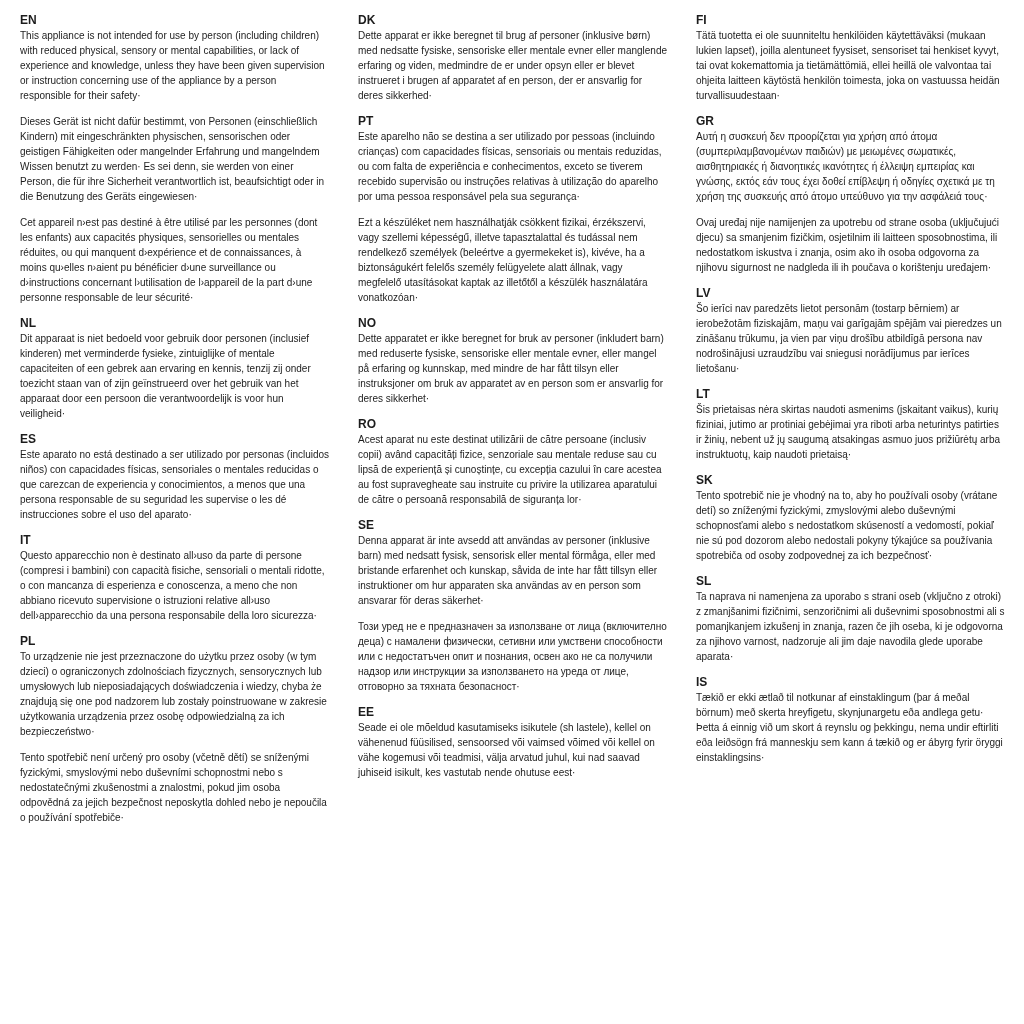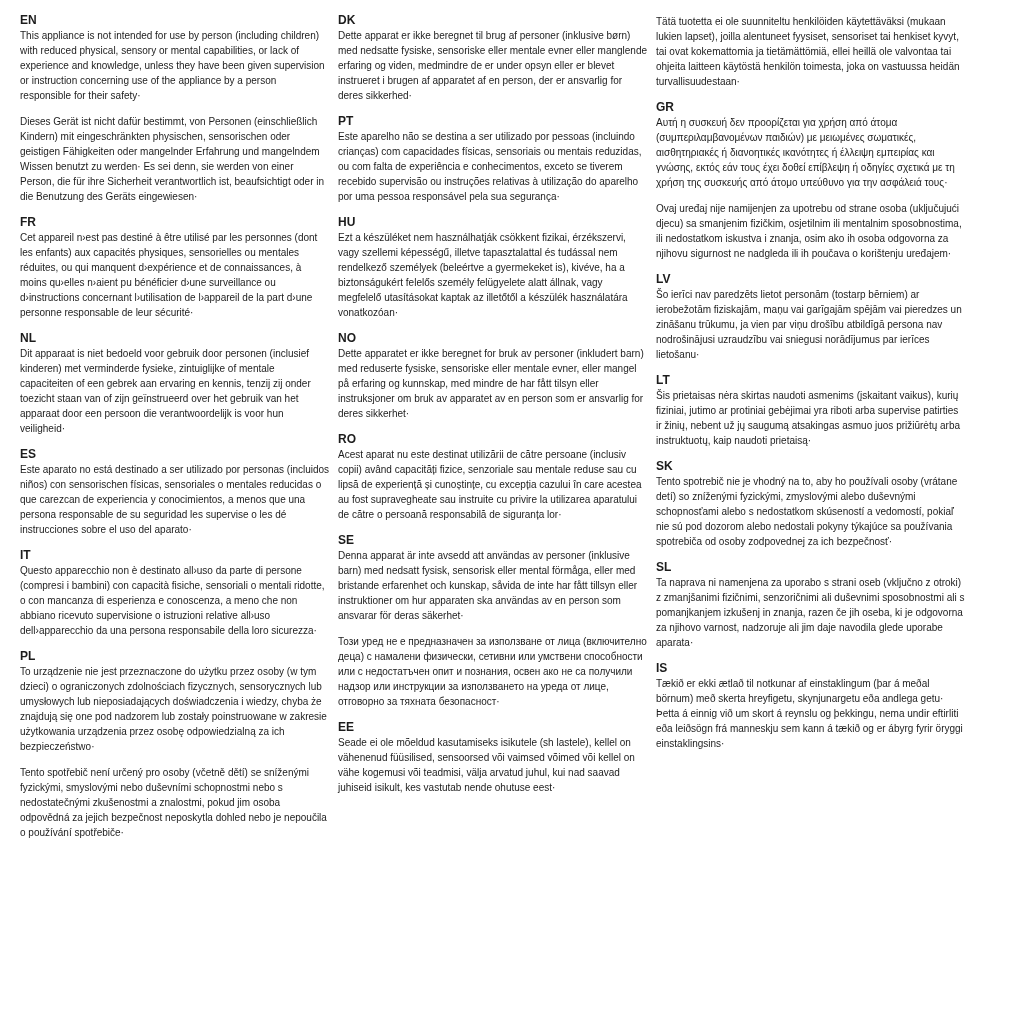--- a/index.html
+++ b/index.html
@@ -9,21 +9,21 @@
   }
   body {
     width: 1024px;
     min-height: 1024px;
     font-family: "Liberation Sans", "DejaVu Sans", sans-serif;
     color: #1c1c1c;
     -webkit-font-smoothing: antialiased;
   }
   .page {
     display: flex;
-    gap: 8px;
+    gap: 28px;
     padding: 13px 18px 10px 20px;
     box-sizing: border-box;
     width: 1024px;
   }
   .column {
     flex: 0 0 310px;
     width: 310px;
   }
   .section {
     margin: 0 0 11px 0;
@@ -49,30 +49,29 @@
 
   <div class="column">
     <section class="section">
       <h2 class="lang-code">EN</h2>
       <p class="lang-text">This appliance is not intended for use by person (including children) with reduced physical, sensory or mental capabilities, or lack of experience and knowledge, unless they have been given supervision or instruction concerning use of the appliance by a person responsible for their safety·</p>
     </section>
     <section class="section">
       <p class="lang-text">Dieses Gerät ist nicht dafür bestimmt, von Personen (einschließlich Kindern) mit eingeschränkten physischen, sensorischen oder geistigen Fähigkeiten oder mangelnder Erfahrung und mangelndem Wissen benutzt zu werden· Es sei denn, sie werden von einer Person, die für ihre Sicherheit verantwortlich ist, beaufsichtigt oder in die Benutzung des Geräts eingewiesen·</p>
     </section>
     <section class="section">
-      <h2 class="lang-code">FR</h2>
       <p class="lang-text">Cet appareil n›est pas destiné à être utilisé par les personnes (dont les enfants) aux capacités physiques, sensorielles ou mentales réduites, ou qui manquent d›expérience et de connaissances, à moins qu›elles n›aient pu bénéficier d›une surveillance ou d›instructions concernant l›utilisation de l›appareil de la part d›une personne responsable de leur sécurité·</p>
     </section>
     <section class="section">
       <h2 class="lang-code">NL</h2>
       <p class="lang-text">Dit apparaat is niet bedoeld voor gebruik door personen (inclusief kinderen) met verminderde fysieke, zintuiglijke of mentale capaciteiten of een gebrek aan ervaring en kennis, tenzij zij onder toezicht staan van of zijn geïnstrueerd over het gebruik van het apparaat door een persoon die verantwoordelijk is voor hun veiligheid·</p>
     </section>
     <section class="section">
       <h2 class="lang-code">ES</h2>
-      <p class="lang-text">Este aparato no está destinado a ser utilizado por personas (incluidos niños) con sensorischen físicas, sensoriales o mentales reducidas o que carezcan de experiencia y conocimientos, a menos que una persona responsable de su seguridad les supervise o les dé instrucciones sobre el uso del aparato·</p>
+      <p class="lang-text">Este aparato no está destinado a ser utilizado por personas (incluidos niños) con capacidades físicas, sensoriales o mentales reducidas o que carezcan de experiencia y conocimientos, a menos que una persona responsable de su seguridad les supervise o les dé instrucciones sobre el uso del aparato·</p>
     </section>
     <section class="section">
       <h2 class="lang-code">IT</h2>
       <p class="lang-text">Questo apparecchio non è destinato all›uso da parte di persone (compresi i bambini) con capacità fisiche, sensoriali o mentali ridotte, o con mancanza di esperienza e conoscenza, a meno che non abbiano ricevuto supervisione o istruzioni relative all›uso dell›apparecchio da una persona responsabile della loro sicurezza·</p>
     </section>
     <section class="section">
       <h2 class="lang-code">PL</h2>
       <p class="lang-text">To urządzenie nie jest przeznaczone do użytku przez osoby (w tym dzieci) o ograniczonych zdolnościach fizycznych, sensorycznych lub umysłowych lub nieposiadających doświadczenia i wiedzy, chyba że znajdują się one pod nadzorem lub zostały poinstruowane w zakresie użytkowania urządzenia przez osobę odpowiedzialną za ich bezpieczeństwo·</p>
     </section>
     <section class="section">
@@ -83,21 +82,20 @@
   <div class="column">
     <section class="section">
       <h2 class="lang-code">DK</h2>
       <p class="lang-text">Dette apparat er ikke beregnet til brug af personer (inklusive børn) med nedsatte fysiske, sensoriske eller mentale evner eller manglende erfaring og viden, medmindre de er under opsyn eller er blevet instrueret i brugen af apparatet af en person, der er ansvarlig for deres sikkerhed·</p>
     </section>
     <section class="section">
       <h2 class="lang-code">PT</h2>
       <p class="lang-text">Este aparelho não se destina a ser utilizado por pessoas (incluindo crianças) com capacidades físicas, sensoriais ou mentais reduzidas, ou com falta de experiência e conhecimentos, exceto se tiverem recebido supervisão ou instruções relativas à utilização do aparelho por uma pessoa responsável pela sua segurança·</p>
     </section>
     <section class="section">
-      <h2 class="lang-code">HU</h2>
       <p class="lang-text">Ezt a készüléket nem használhatják csökkent fizikai, érzékszervi, vagy szellemi képességű, illetve tapasztalattal és tudással nem rendelkező személyek (beleértve a gyermekeket is), kivéve, ha a biztonságukért felelős személy felügyelete alatt állnak, vagy megfelelő utasításokat kaptak az illetőtől a készülék használatára vonatkozóan·</p>
     </section>
     <section class="section">
       <h2 class="lang-code">NO</h2>
       <p class="lang-text">Dette apparatet er ikke beregnet for bruk av personer (inkludert barn) med reduserte fysiske, sensoriske eller mentale evner, eller mangel på erfaring og kunnskap, med mindre de har fått tilsyn eller instruksjoner om bruk av apparatet av en person som er ansvarlig for deres sikkerhet·</p>
     </section>
     <section class="section">
       <h2 class="lang-code">RO</h2>
       <p class="lang-text">Acest aparat nu este destinat utilizării de către persoane (inclusiv copii) având capacități fizice, senzoriale sau mentale reduse sau cu lipsă de experiență și cunoștințe, cu excepția cazului în care acestea au fost supravegheate sau instruite cu privire la utilizarea aparatului de către o persoană responsabilă de siguranța lor·</p>
     </section>
@@ -109,36 +107,37 @@
       <p class="lang-text">Този уред не е предназначен за използване от лица (включително деца) с намалени физически, сетивни или умствени способности или с недостатъчен опит и познания, освен ако не са получили надзор или инструкции за използването на уреда от лице, отговорно за тяхната безопасност·</p>
     </section>
     <section class="section">
       <h2 class="lang-code">EE</h2>
       <p class="lang-text">Seade ei ole mõeldud kasutamiseks isikutele (sh lastele), kellel on vähenenud füüsilised, sensoorsed või vaimsed võimed või kellel on vähe kogemusi või teadmisi, välja arvatud juhul, kui nad saavad juhiseid isikult, kes vastutab nende ohutuse eest·</p>
     </section>
   </div>
 
   <div class="column">
     <section class="section">
+      <h2 class="lang-code">FI</h2>
       <p class="lang-text">Tätä tuotetta ei ole suunniteltu henkilöiden käytettäväksi (mukaan lukien lapset), joilla alentuneet fyysiset, sensoriset tai henkiset kyvyt, tai ovat kokemattomia ja tietämättömiä, ellei heillä ole valvontaa tai ohjeita laitteen käytöstä henkilön toimesta, joka on vastuussa heidän turvallisuudestaan·</p>
     </section>
     <section class="section">
       <h2 class="lang-code">GR</h2>
       <p class="lang-text">Αυτή η συσκευή δεν προορίζεται για χρήση από άτομα (συμπεριλαμβανομένων παιδιών) με μειωμένες σωματικές, αισθητηριακές ή διανοητικές ικανότητες ή έλλειψη εμπειρίας και γνώσης, εκτός εάν τους έχει δοθεί επίβλεψη ή οδηγίες σχετικά με τη χρήση της συσκευής από άτομο υπεύθυνο για την ασφάλειά τους·</p>
     </section>
     <section class="section">
-      <p class="lang-text">Ovaj uređaj nije namijenjen za upotrebu od strane osoba (uključujući djecu) sa smanjenim fizičkim, osjetilnim ili mentalnim sposobnostima, ili nedostatkom iskustva i znanja, osim ako ih osoba odgovorna za njihovu sigurnost ne nadgleda ili ih poučava o korištenju uređajem·</p>
+      <p class="lang-text">Ovaj uređaj nije namijenjen za upotrebu od strane osoba (uključujući djecu) sa smanjenim fizičkim, osjetilnim ili laitteen sposobnostima, ili nedostatkom iskustva i znanja, osim ako ih osoba odgovorna za njihovu sigurnost ne nadgleda ili ih poučava o korištenju uređajem·</p>
     </section>
     <section class="section">
       <h2 class="lang-code">LV</h2>
       <p class="lang-text">Šo ierīci nav paredzēts lietot personām (tostarp bērniem) ar ierobežotām fiziskajām, maņu vai garīgajām spējām vai pieredzes un zināšanu trūkumu, ja vien par viņu drošību atbildīgā persona nav nodrošinājusi uzraudzību vai sniegusi norādījumus par ierīces lietošanu·</p>
     </section>
     <section class="section">
       <h2 class="lang-code">LT</h2>
-      <p class="lang-text">Šis prietaisas nėra skirtas naudoti asmenims (įskaitant vaikus), kurių fiziniai, jutimo ar protiniai gebėjimai yra riboti arba supervise patirties ir žinių, nebent už jų saugumą atsakingas asmuo juos prižiūrėtų arba instruktuotų, kaip naudoti prietaisą·</p>
+      <p class="lang-text">Šis prietaisas nėra skirtas naudoti asmenims (įskaitant vaikus), kurių fiziniai, jutimo ar protiniai gebėjimai yra riboti arba neturintys patirties ir žinių, nebent už jų saugumą atsakingas asmuo juos prižiūrėtų arba instruktuotų, kaip naudoti prietaisą·</p>
     </section>
     <section class="section">
       <h2 class="lang-code">SK</h2>
       <p class="lang-text">Tento spotrebič nie je vhodný na to, aby ho používali osoby (vrátane detí) so zníženými fyzickými, zmyslovými alebo duševnými schopnosťami alebo s nedostatkom skúseností a vedomostí, pokiaľ nie sú pod dozorom alebo nedostali pokyny týkajúce sa používania spotrebiča od osoby zodpovednej za ich bezpečnosť·</p>
     </section>
     <section class="section">
       <h2 class="lang-code">SL</h2>
       <p class="lang-text">Ta naprava ni namenjena za uporabo s strani oseb (vključno z otroki) z zmanjšanimi fizičnimi, senzoričnimi ali duševnimi sposobnostmi ali s pomanjkanjem izkušenj in znanja, razen če jih oseba, ki je odgovorna za njihovo varnost, nadzoruje ali jim daje navodila glede uporabe aparata·</p>
     </section>
     <section class="section">

